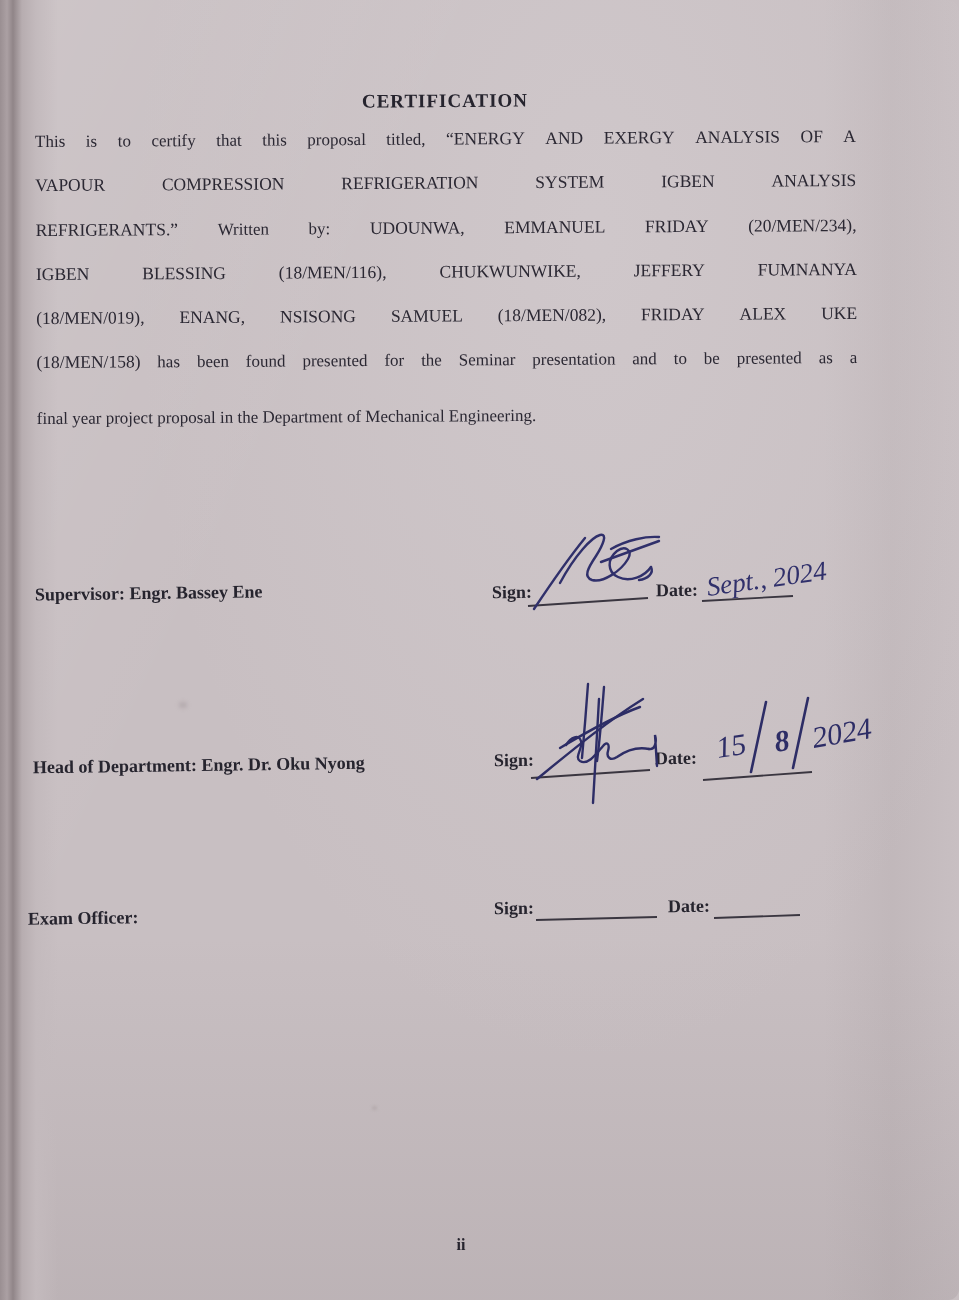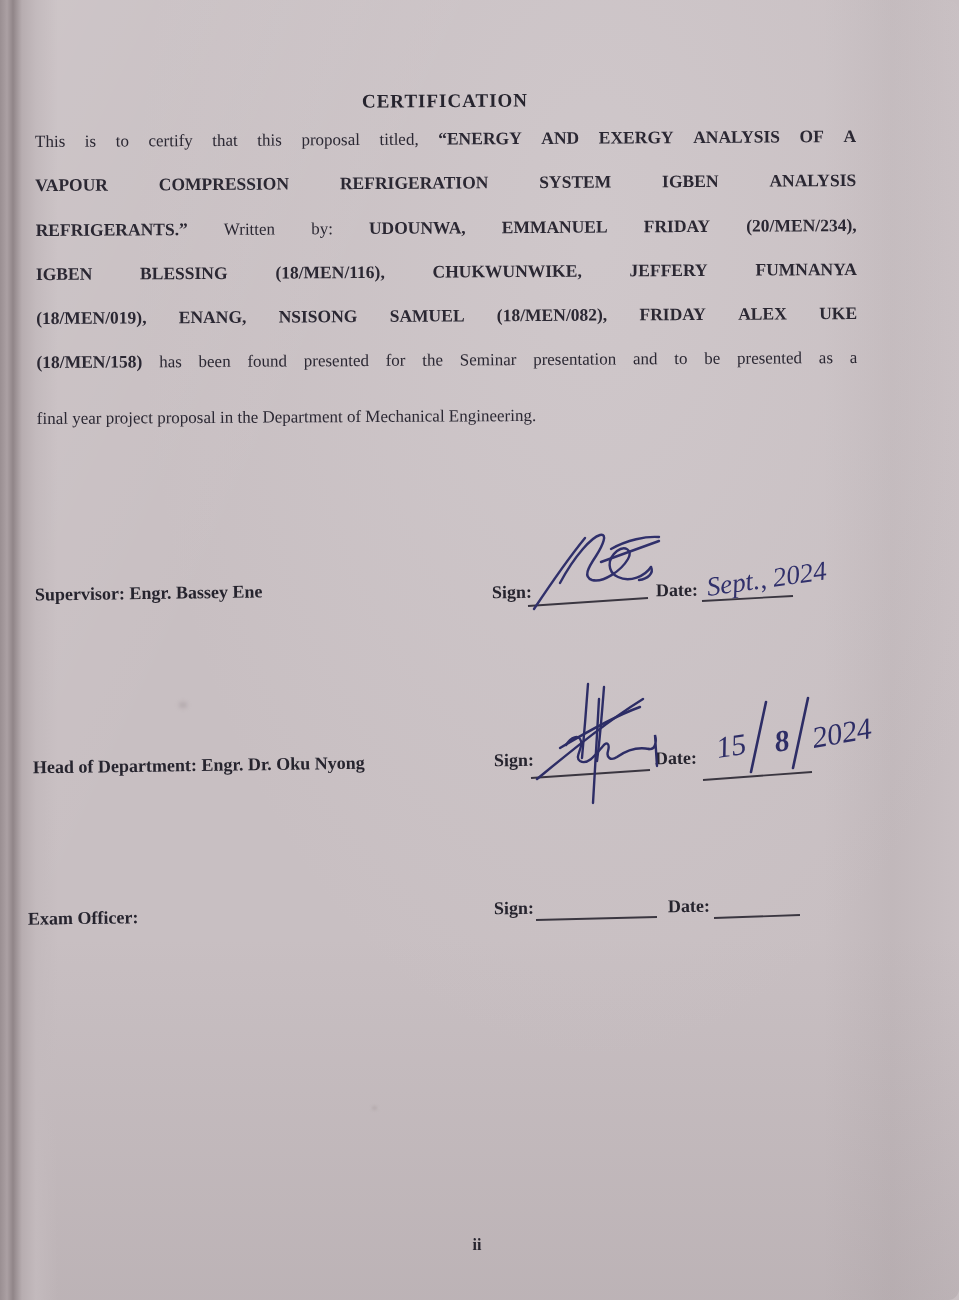--- a/index.html
+++ b/index.html
@@ -30,29 +30,29 @@
     position:absolute;left:35px;top:90px;width:820px;
     text-align:center;font-weight:bold;font-size:19px;letter-spacing:1px;
     color:#26242e;transform:rotate(-0.4deg);
   }
   .para{
     position:absolute;left:35px;top:131px;width:821px;
     color:#2b2833;transform:rotate(-0.35deg);transform-origin:0 0;
   }
   .para-line{height:44.3px;display:flex;justify-content:space-between;align-items:baseline;white-space:nowrap;}
   .para-line.noflex{display:block;line-height:44.3px;}
-  .para .b{font-weight:bold;font-size:17.5px;}
+  .para .b{font-weight:normal;font-size:17.5px;}
   .para .r{font-weight:normal;font-size:17px;}
 
   .lbl{
     position:absolute;font-weight:bold;font-size:18px;color:#26242e;
     white-space:nowrap;transform:rotate(-0.8deg);
   }
   .pagenum{
-    position:absolute;left:53px;top:1236px;width:848px;text-align:center;
+    position:absolute;left:37px;top:1236px;width:848px;text-align:center;
     font-weight:bold;font-size:16px;color:#26242e;
   }
   svg.ink{position:absolute;left:0;top:0;pointer-events:none;}
   .hand{font-family:"Liberation Serif", serif;font-style:italic;}
 </style>
 </head>
 <body>
 
 <div class="page">
 

